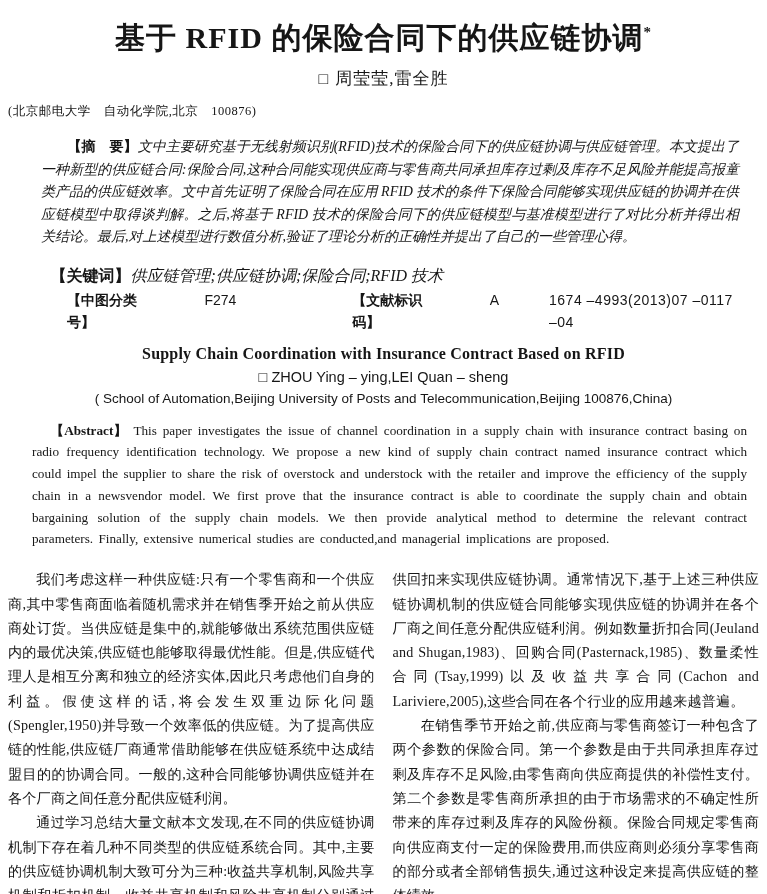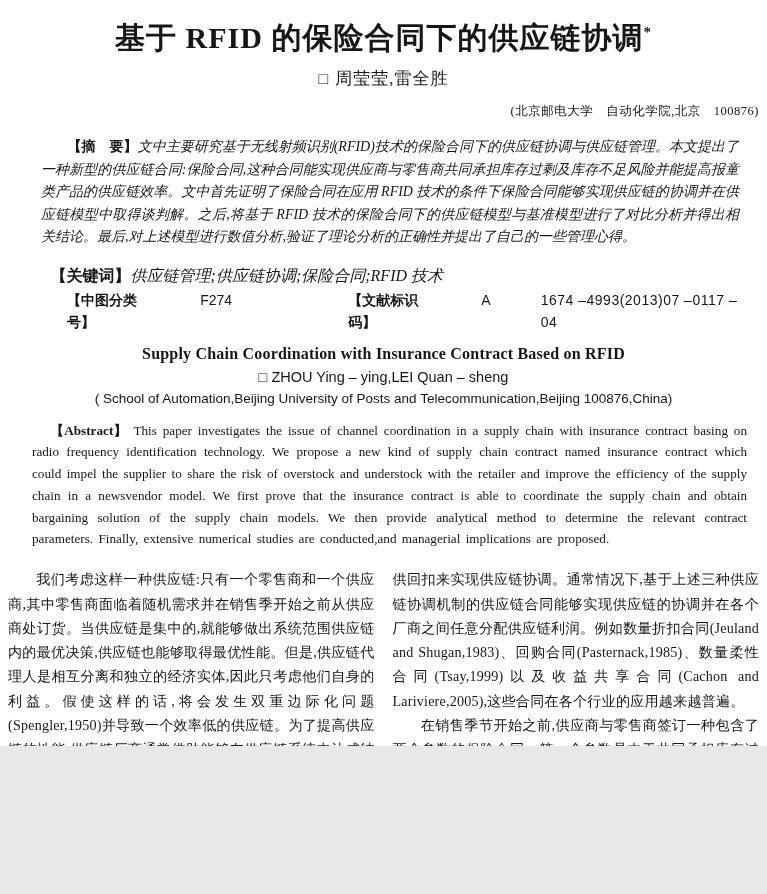--- a/index.html
+++ b/index.html
@@ -1,19 +1,19 @@
 <!DOCTYPE html>
 <html><head>
 <meta charset="utf-8">
 <style>
   * { margin:0; padding:0; box-sizing:border-box; }
   html,body { background:#e8e8e8; }
   .page {
     position:relative;
-    width:767px; height:746px;
+    width:767px; height:894px;
     margin:0 auto;
     background:#ffffff;
     color:#161616;
     font-family:"Liberation Serif","DejaVu Serif",serif;
     overflow:hidden;
     padding:10px 8px 0 8px;
   }
   
   .title {
     text-align:center;
@@ -25,21 +25,21 @@
   }
   .title sup { font-size:15px; font-weight:bold; vertical-align:super; }
   .authors {
     text-align:center;
     font-size:17px;
     margin-top:9px;
     letter-spacing:1px;
   }
   .authors .box { font-size:16px; margin-right:6px; }
   .affiliation-cn {
-    text-align:right;
+    text-align:left;
     font-size:12.5px;
     margin-top:13px;
     letter-spacing:0.5px;
   }
   
   .abstract-cn {
     margin:15px 20px 0 33px;
     font-size:14px;
     line-height:22.5px;
     text-align:justify;
@@ -58,21 +58,21 @@
     margin:2px 20px 0 33px;
     font-size:14px;
     line-height:22px;
     font-family:"Liberation Sans","DejaVu Sans",sans-serif;
     display:flex;
     align-items:baseline;
     gap:36px;
   }
   .clc-row .lbl { font-weight:bold; margin-left:26px; }
   .clc-row .lbl:first-child { margin-left:26px; }
-  .clc-row .val { margin-left:6px; }
+  .clc-row .val { margin-left:14px; }
   .clc-row .val-wide { margin-left:14px; letter-spacing:0.5px; }
   
   .title-en {
     text-align:center;
     font-size:16px;
     font-weight:bold;
     margin-top:12px;
     letter-spacing:0.2px;
   }
   .authors-en {

